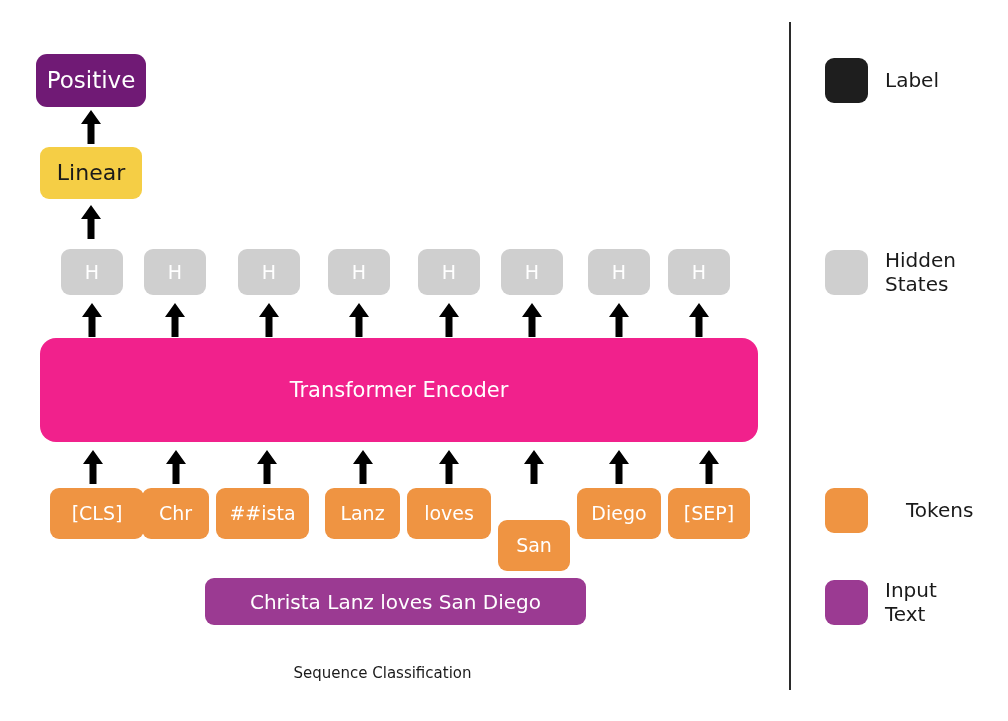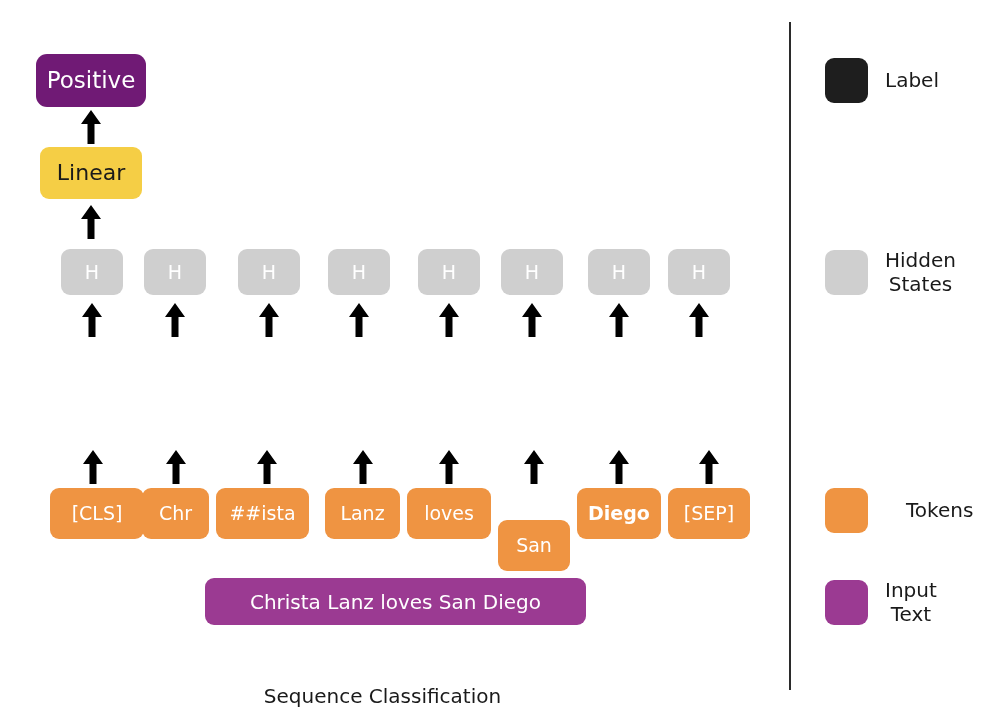--- a/index.html
+++ b/index.html
@@ -90,24 +90,24 @@
     height: 47px;
     background: #9B3A92;
     color: #ffffff;
     font-size: 20px;
     border-radius: 9px;
   }
   
   .caption {
     position: absolute;
     left: 0;
-    top: 684px;
+    top: 664px;
     width: 765px;
     text-align: center;
-    font-size: 20px;
+    font-size: 15px;
     color: #1a1a1a;
   }
   
   .arrow {
     position: absolute;
     width: 22px;
     height: 34px;
   }
   .arrow svg { display: block; }
   
@@ -119,21 +119,20 @@
     height: 668px;
     background: #2b2b2b;
   }
   
   .legend-item {
     position: absolute;
     left: 825px;
     display: flex;
     align-items: center;
     gap: 17px;
-    text-align: center;
   }
   .legend-swatch {
     width: 43px;
     height: 45px;
     border-radius: 9px;
     flex: 0 0 auto;
   }
   .legend-text {
     font-size: 20px;
     color: #1a1a1a;
@@ -209,20 +208,21 @@
           <path d="M11 0 L21 14 L14.5 14 L14.5 34 L7.5 34 L7.5 14 L1 14 Z" fill="#000"></path>
         </svg>
       </div>
       <div class="arrow" style="left: 688px; top: 303px;">
         <svg width="22" height="34" viewBox="0 0 22 34" aria-hidden="true">
           <path d="M11 0 L21 14 L14.5 14 L14.5 34 L7.5 34 L7.5 14 L1 14 Z" fill="#000"></path>
         </svg>
       </div>
     </div>
 
+  <div class="chip encoder-box">Transformer Encoder</div>
 
   <div id="arrows-low">
       <div class="arrow" style="left: 81.5px; top: 450px;">
         <svg width="22" height="34" viewBox="0 0 22 34" aria-hidden="true">
           <path d="M11 0 L21 14 L14.5 14 L14.5 34 L7.5 34 L7.5 14 L1 14 Z" fill="#000"></path>
         </svg>
       </div>
       <div class="arrow" style="left: 164.5px; top: 450px;">
         <svg width="22" height="34" viewBox="0 0 22 34" aria-hidden="true">
           <path d="M11 0 L21 14 L14.5 14 L14.5 34 L7.5 34 L7.5 14 L1 14 Z" fill="#000"></path>
@@ -260,21 +260,21 @@
       </div>
     </div>
 
   <div id="token-row">
       <div class="chip token-box" style="left: 50px; width: 94px;">[CLS]</div>
       <div class="chip token-box" style="left: 142px; width: 67px;">Chr</div>
       <div class="chip token-box" style="left: 216px; width: 93px;">##ista</div>
       <div class="chip token-box" style="left: 325px; width: 75px;">Lanz</div>
       <div class="chip token-box" style="left: 407px; width: 84px;">loves</div>
       <div class="chip token-box" style="left: 498px; width: 72px; margin-top: 32px;">San</div>
-      <div class="chip token-box" style="left: 577px; width: 84px; font-weight: bold;">Diego</div>
+      <div class="chip token-box" style="left: 577px; width: 84px;">Diego</div>
       <div class="chip token-box" style="left: 668px; width: 82px;">[SEP]</div>
     </div>
 
   <div class="chip input-text-box">Christa Lanz loves San Diego</div>
 
   <div class="caption">Sequence Classification</div>
 
   <div class="divider"></div>
 
   <div id="legend">

